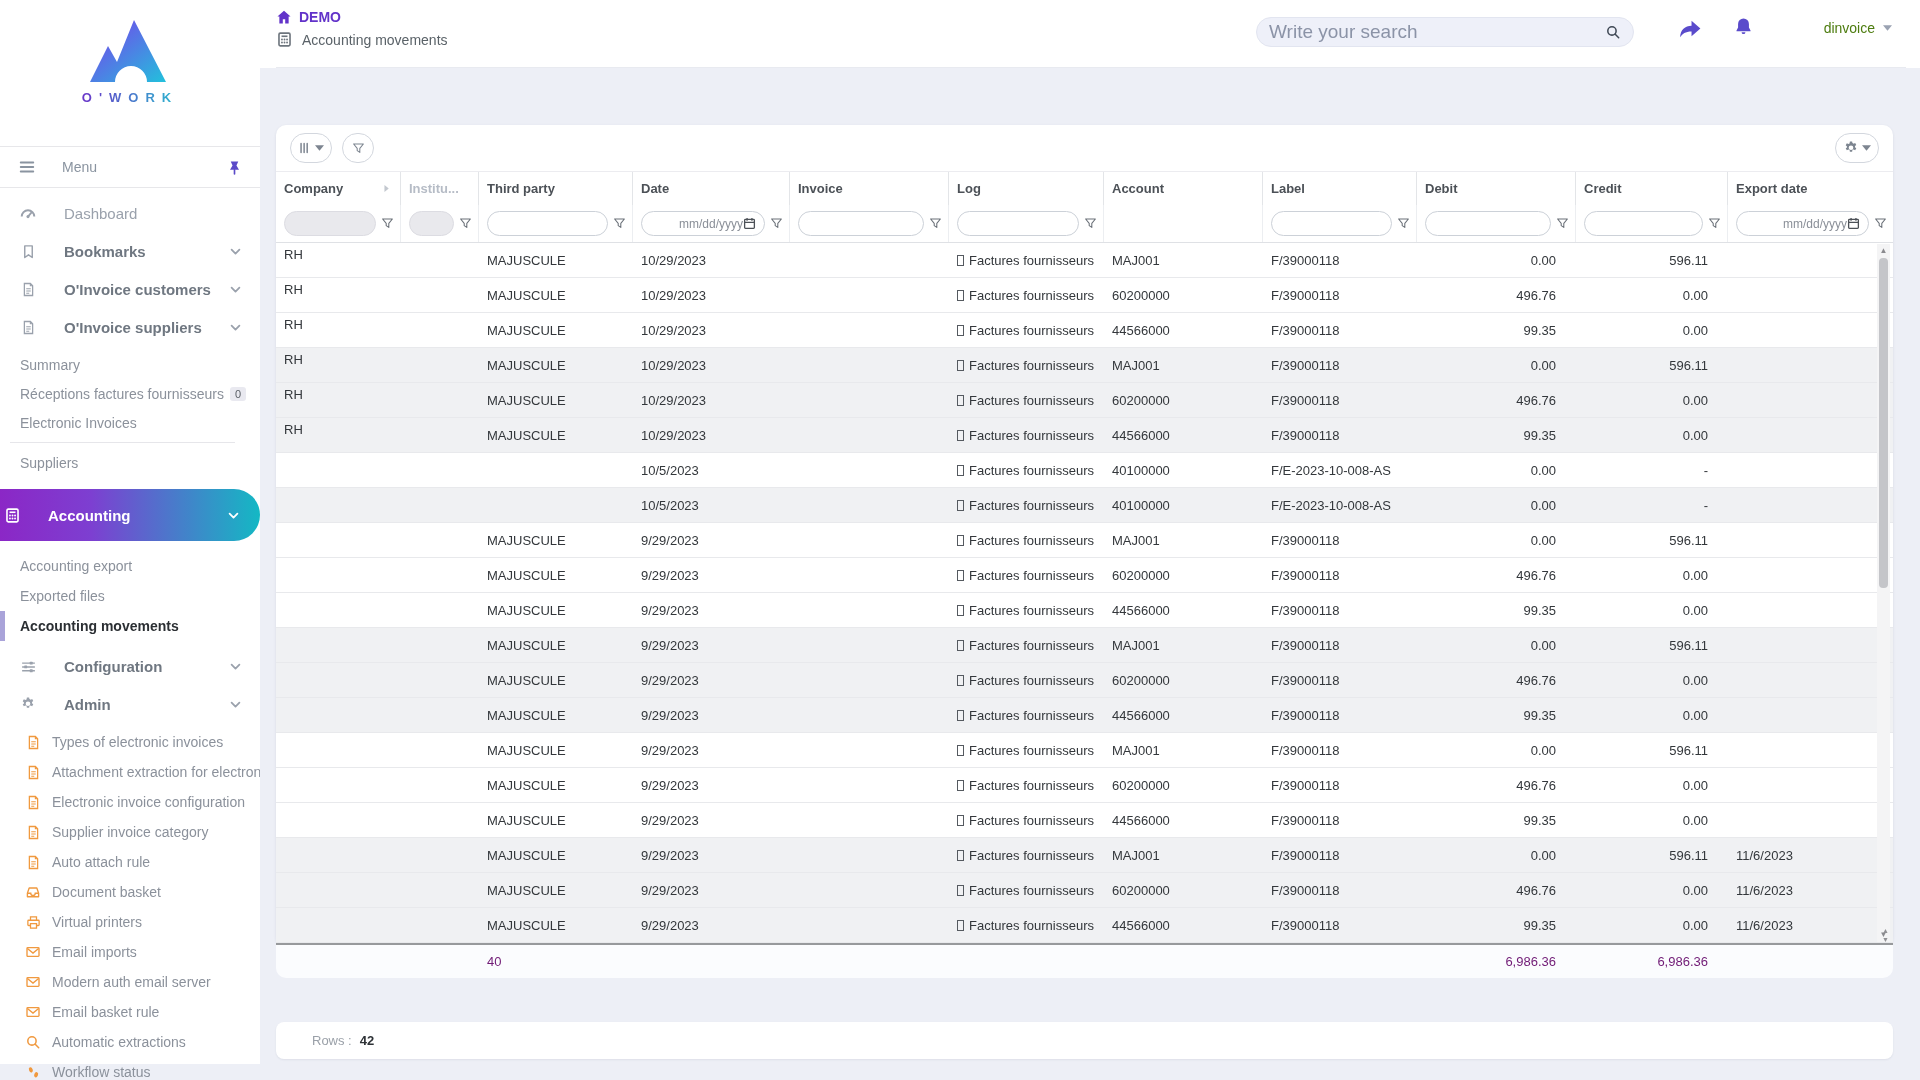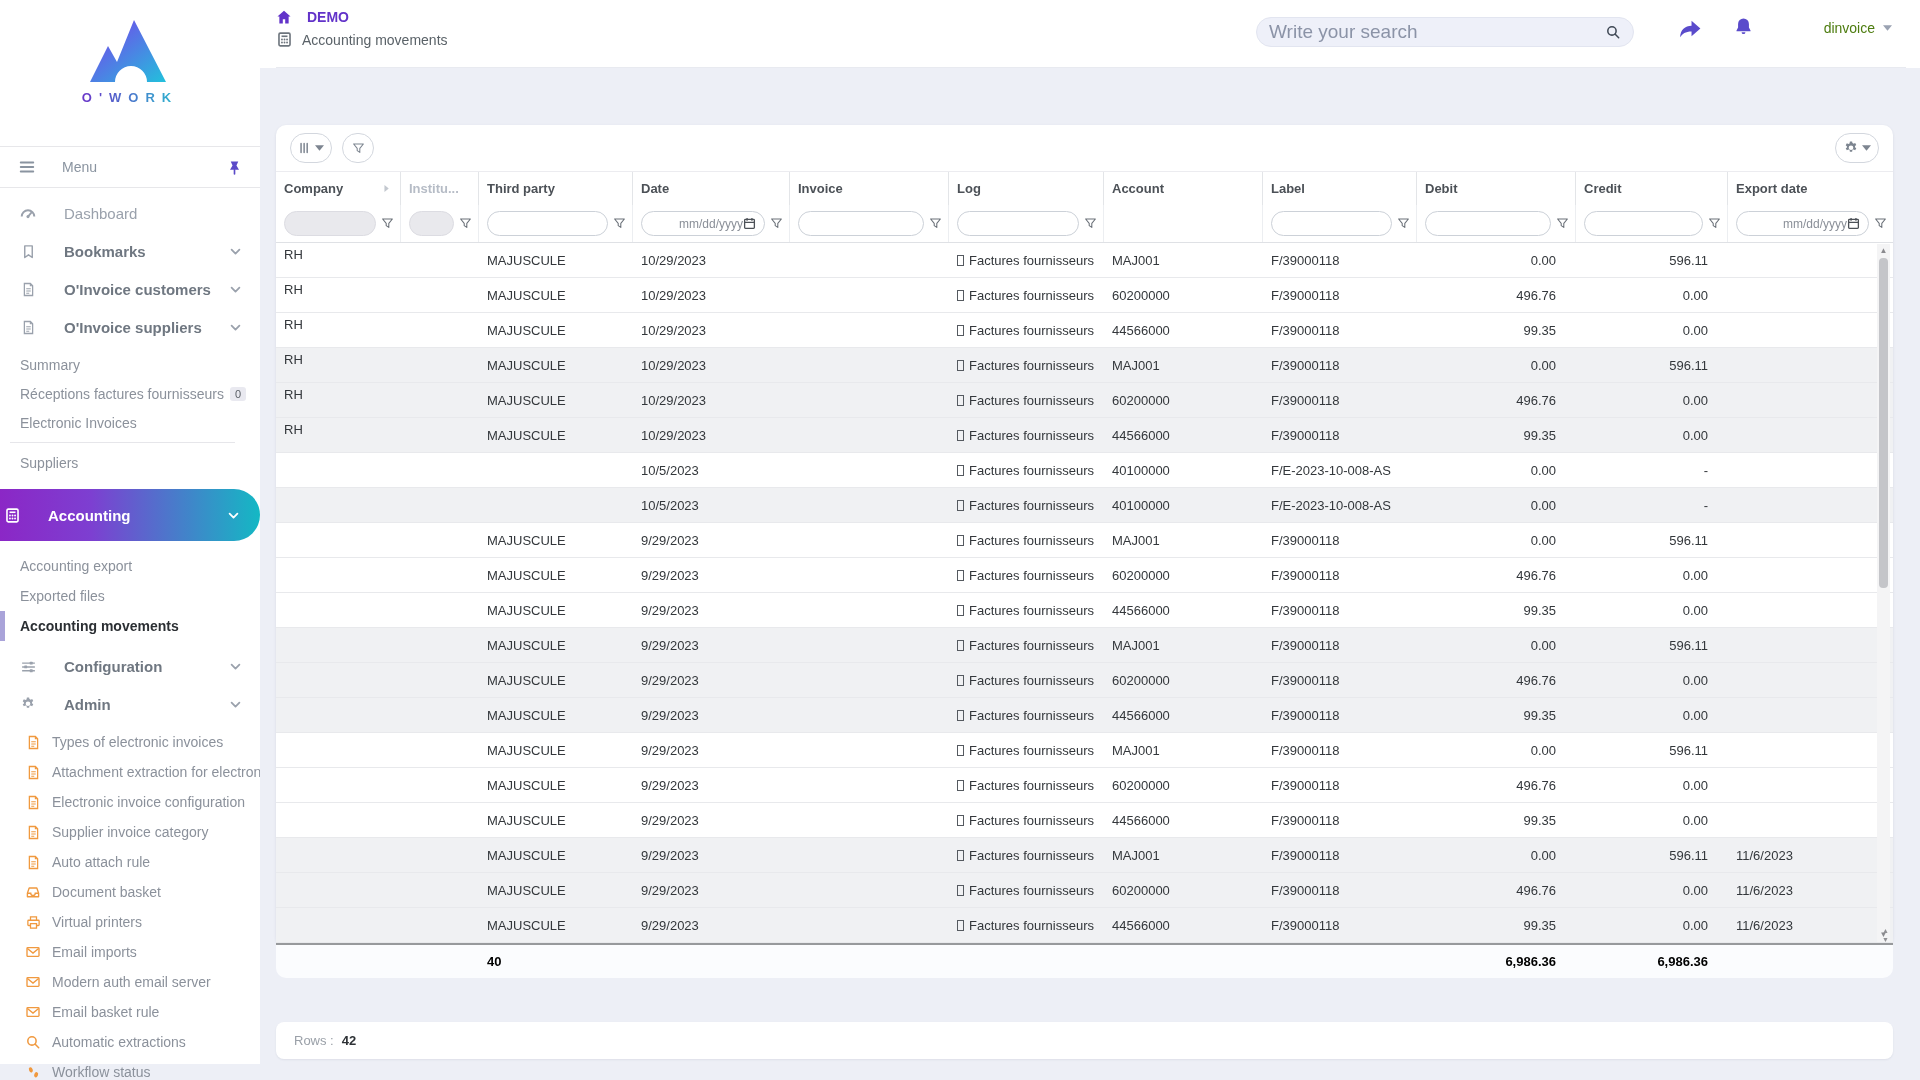--- a/index.html
+++ b/index.html
@@ -2,21 +2,21 @@
 <html><head>
 <meta charset="utf-8">
 <style>
   * { box-sizing: border-box; margin: 0; padding: 0; }
   html,body { width:1920px; height:1080px; overflow:hidden; background:#edeff6;
     font-family:"Liberation Sans","DejaVu Sans",sans-serif; color:#33373b; }
 
   
   .topbar { position:absolute; left:260px; top:0; width:1660px; height:68px; background:#fff; }
   .crumbs { position:absolute; left:16px; top:9px; }
-  .crumb-app { display:flex; align-items:center; gap:15px; color:#6233c9; font-weight:bold; font-size:14px; }
+  .crumb-app { display:flex; align-items:center; gap:7px; color:#6233c9; font-weight:bold; font-size:14px; }
   .crumb-page { display:flex; align-items:center; gap:9px; color:#5a6268; font-size:14px; margin-top:6px; }
   .crumb-page .ic { color:#6d757d; display:flex; }
   .topbar-divider { position:absolute; left:16px; top:67px; width:1630px; height:1px; background:#e8eaf0; }
   .search-pill { position:absolute; left:996px; top:17px; width:378px; height:30px; border-radius:15px;
     background:#eef0f9; border:1px solid #e2e5f0; display:flex; align-items:center; padding:0 12px; }
   .search-pill input { flex:1; border:none; outline:none; background:transparent; font-size:19px; color:#3f4855;
     font-family:inherit; }
   .search-pill input::placeholder { color:#8b93a7; }
   .search-pill .ic { color:#3f4855; display:flex; }
   .hdr-ic { position:absolute; top:16px; display:flex; align-items:center; cursor:pointer; color:#5a4bcb; }
@@ -90,37 +90,37 @@
   .tbody { position:relative; }
   .trow { height:35px; border-bottom:1px solid #e8e9ec; cursor:pointer; }
   .trow.shaded { background:#f0f1f3; }
   .td { display:flex; align-items:center; padding:0 8px; font-size:13px; color:#33373b; white-space:nowrap;
     overflow:hidden; }
   .td.num { justify-content:flex-end; padding-right:20px; }
   .td.top { align-items:flex-start; padding-top:4px; }
   .tofu { display:inline-block; width:7px; height:11px; border:1px solid #555a60; margin-right:5px; flex:none; }
 
   .totals { height:35px; border-top:2px solid #97999c; background:#fbfcfe; border-radius:0 0 10px 10px; }
-  .totals .td { font-weight:bold; color:#000000; }
+  .totals .td { font-weight:normal; color:#701a75; }
 
   
   .vscroll { position:absolute; right:3px; top:119px; width:13px; height:698px; background:#f4f4f5; z-index:3;
     display:flex; flex-direction:column; align-items:center; }
   .vscroll .arr { font-size:8px; color:#8a8a8e; height:14px; line-height:14px; cursor:pointer; }
   .vscroll .thumb { width:9px; height:330px; background:#c4c5c9; border-radius:4px; cursor:pointer; }
   .vscroll .spacer { flex:1; }
   .mini-scroll { position:absolute; right:4px; bottom:4px; display:flex; flex-direction:column; gap:2px;
     align-items:center; z-index:4; }
   .mini-scroll span { font-size:7px; color:#909094; line-height:7px; cursor:pointer; }
 
   
   .footerbar { position:absolute; left:276px; top:1022px; width:1617px; height:37px; background:#fff;
     border-radius:8px; box-shadow:0 1px 2px rgba(40,50,80,.08); display:flex; align-items:center; padding:0 18px;
     gap:8px; font-size:13px; }
-  .footerbar .flabel { color:#9aa0a8; }
+  .footerbar .flabel { color:#9aa0a8;margin-left:18px; }
   .footerbar .fval { color:#2e3236; font-weight:bold; }
 </style>
 </head>
 <body>
 
 <div class="sidebar">
   <div class="logo">
     <svg width="92" height="72" viewBox="0 0 92 72">
       <defs>
           <linearGradient id="mg" x1="0" y1="0" x2="1" y2="1">

